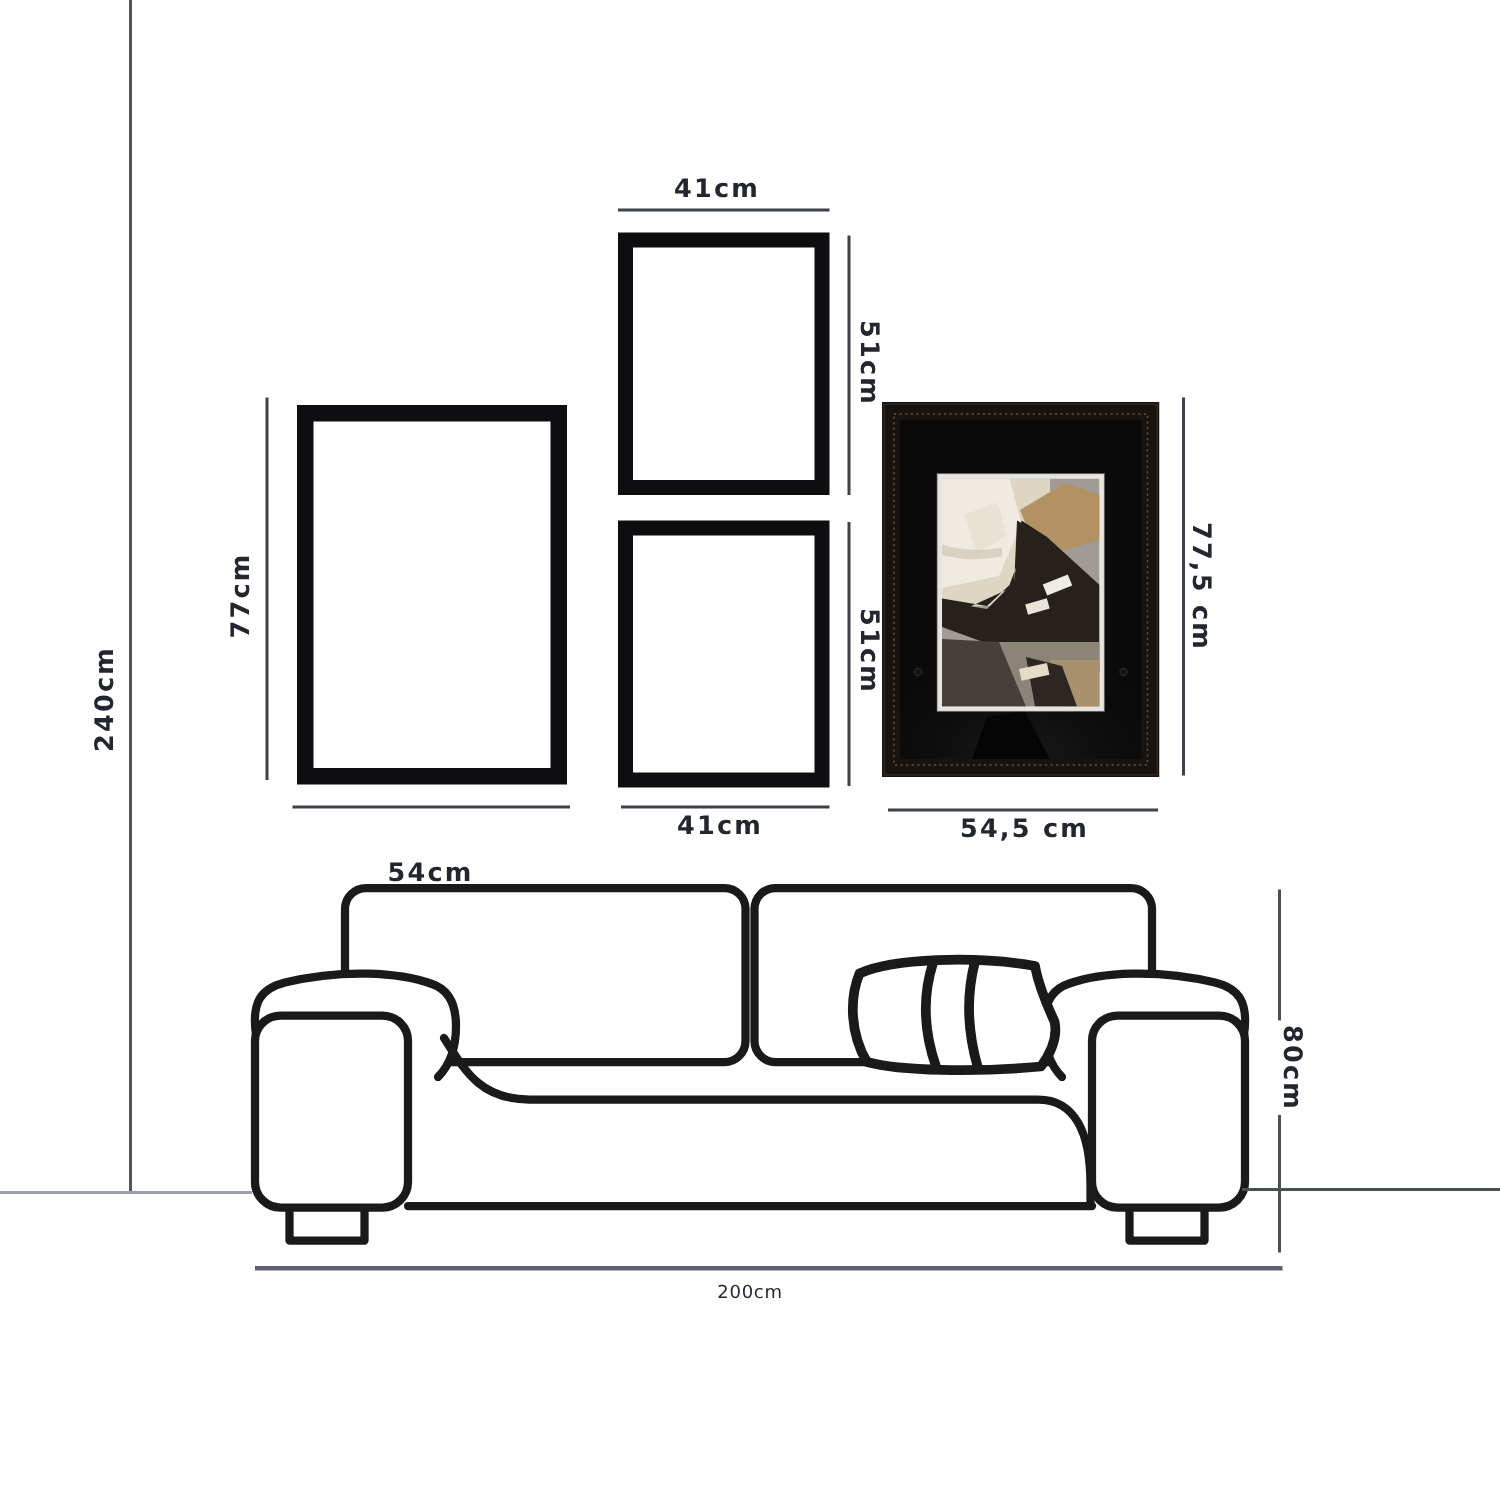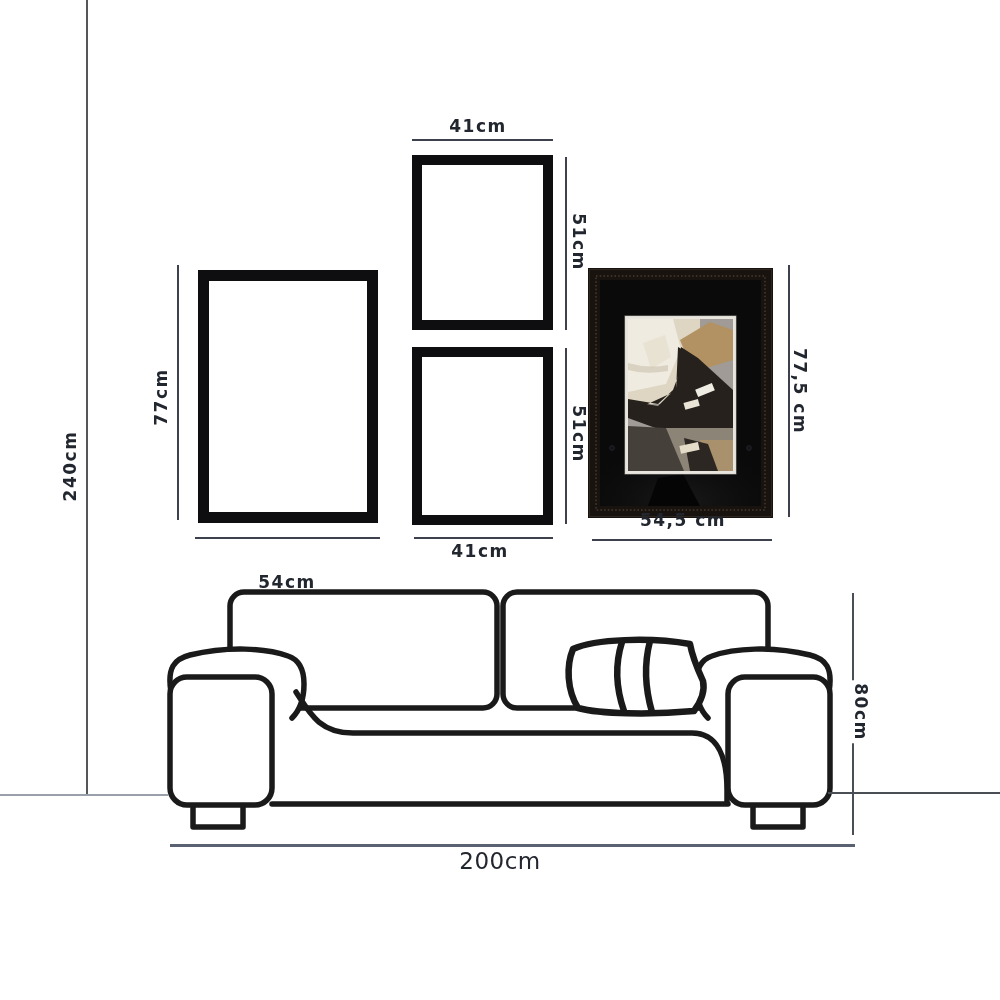--- a/index.html
+++ b/index.html
@@ -6,21 +6,21 @@
   #canvas{
     position:relative;width:1000px;height:1000px;background:#ffffff;
     font-family:"DejaVu Sans","Liberation Sans",sans-serif;overflow:hidden;
   }
   .dim-label{
     position:absolute;font-size:17px;font-weight:bold;color:#22262f;
     letter-spacing:1.5px;white-space:nowrap;transform:translate(-50%,-50%);
   }
   .dim-label.ccw{transform:translate(-50%,-50%) rotate(-90deg);}
   .dim-label.cw{transform:translate(-50%,-50%) rotate(90deg);}
-  .dim-label.plain{font-weight:normal;letter-spacing:0.5px;font-size:23px;}
+  .dim-label.plain{font-weight:normal;letter-spacing:0.5px;font-size:12px;}
   .hline,.vline{position:absolute;background:#3c414d;}
   .hline{height:2px;}
   .vline{width:2px;}
   .frame-empty{position:absolute;background:#ffffff;border:11px solid #0e0e10;box-sizing:border-box;}
   .frame-empty.thin{border-width:10px;}
   .art-frame{position:absolute;}
   .sofa-svg{position:absolute;left:0;top:0;}
 </style>
 </head>
 <body>
@@ -82,21 +82,21 @@
         <path d="M96 170 l24 6 10 27 h-28 Z" fill="#2c2722"></path>
         <rect x="108" y="118" width="18" height="8" fill="#efece3" transform="rotate(-22 117 122)"></rect>
         <rect x="96" y="133" width="15" height="7" fill="#e9e4d6" transform="rotate(-16 103 136)"></rect>
         <rect x="92" y="176" width="19" height="8" fill="#e4dcc8" transform="rotate(-12 101 180)"></rect>
         <path d="M40 95 q20 6 40 2 v6 q-22 4 -40 -1 Z" fill="#c9c0ab" opacity="0.6"></path>
       </g>
       <rect x="37" y="48" width="111" height="158" fill="none" stroke="#cfccc4" stroke-width="1" opacity="0.6"></rect>
     </svg>
   </div>
   <div class="hline" style="left:592px;top:539px;width:180px;"></div>
-  <div class="dim-label" style="left:683px;top:520px;">54,5 cm</div>
+  <div class="dim-label" style="left:683px;top:553px;">54,5 cm</div>
   <div class="vline" style="left:788px;top:265px;height:252px;"></div>
   <div class="dim-label cw" style="left:800px;top:391px;">77,5 cm</div>
 
   <svg class="sofa-svg" width="1000" height="1000" viewBox="0 0 1000 1000" fill="none">
     <g stroke="#1a1a1a" stroke-width="5.5" stroke-linecap="round" stroke-linejoin="round">
 
       <rect x="230" y="592" width="267" height="116" rx="14" fill="#ffffff"></rect>
       <rect x="503" y="592" width="265" height="116" rx="14" fill="#ffffff"></rect>
 
       <path d="M829 692 C 833 668 826 659 810 655 C 772 646 734 648 712 656 C 700 660 696 671 696 684 C 696 698 700 710 708 718" fill="#ffffff"></path>

